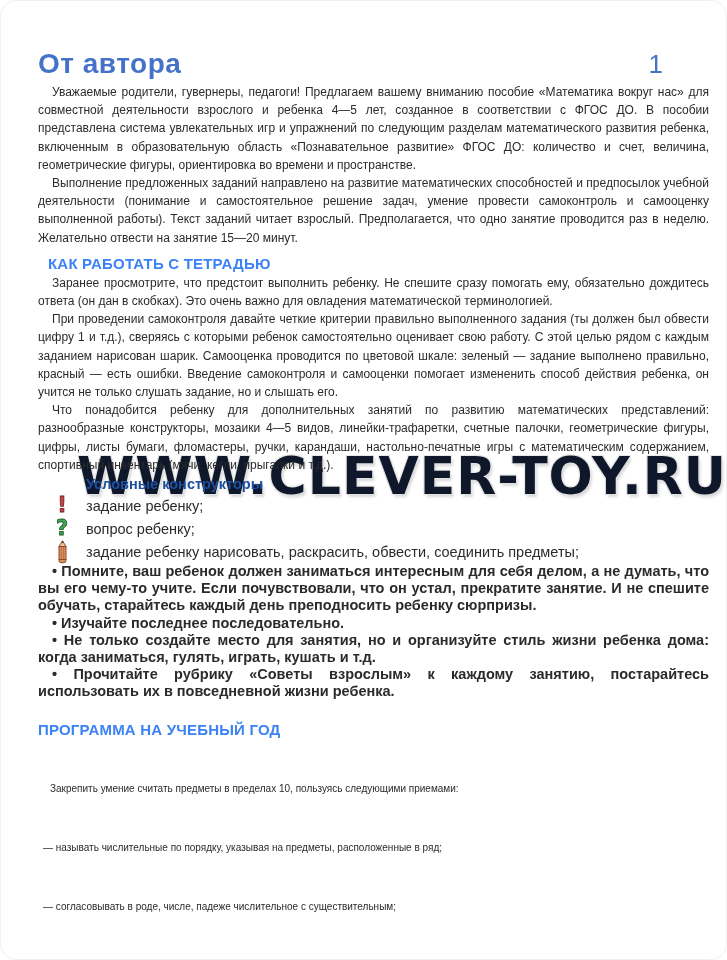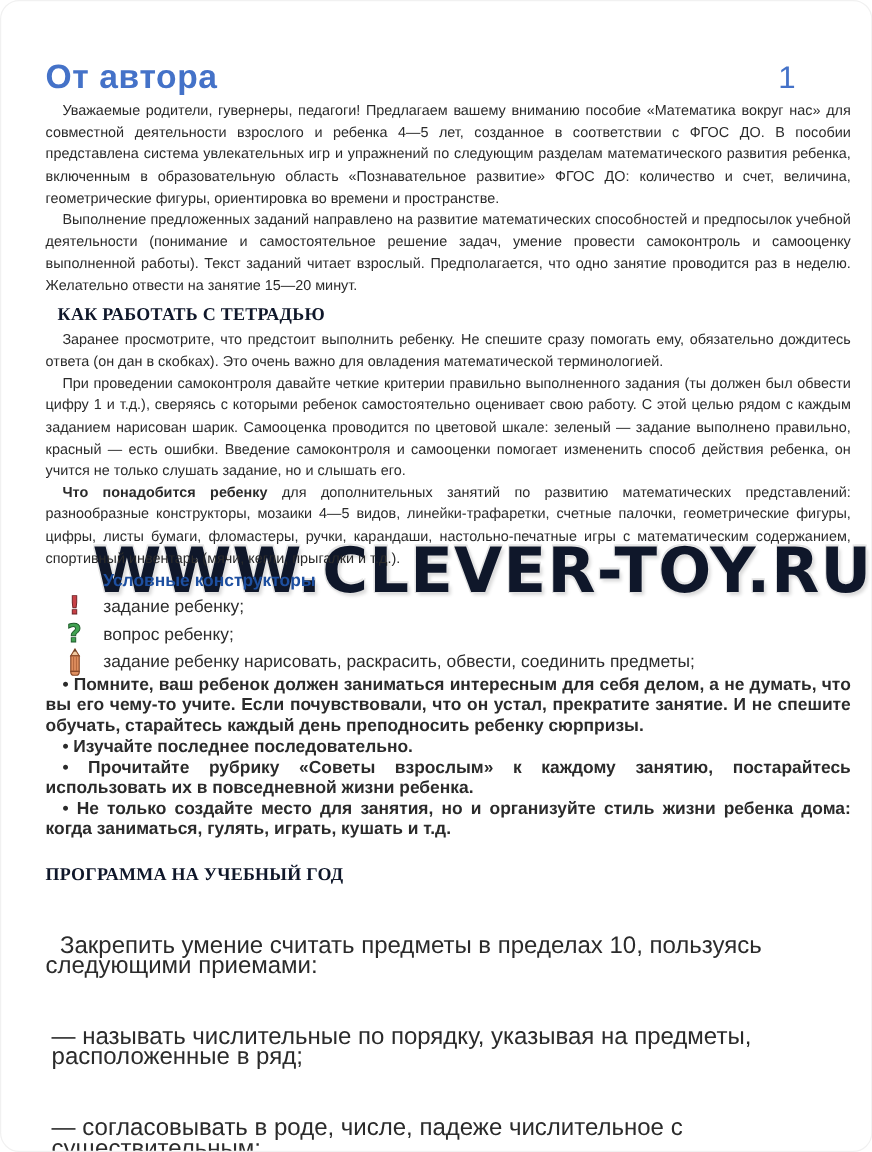--- a/index.html
+++ b/index.html
@@ -15,39 +15,39 @@
     text-shadow:-1px -1px 0 #e6e6e6, 1px -1px 0 #e6e6e6, -1px 1px 0 #e2e2e2, 2px 3px 3px #d9d9d9;
     user-select:none;
   }
   .content { position:relative; z-index:1; padding:48px 17px 0 37px; box-sizing:border-box; }
   .header-row { display:flex; justify-content:space-between; align-items:center; height:30px; margin-bottom:4px; }
   h1.title { margin:0; font-size:28px; line-height:30px; font-weight:bold; color:#4472c8; letter-spacing:0.5px; }
   .pagenum { font-size:26px; line-height:28px; color:#4472c8; margin-right:46px; font-weight:500; }
   p { margin:0; }
   .body { font-size:12px; line-height:18.2px; text-align:justify; }
   .ind { text-indent:14px; }
-  h2.sec { margin:4px 0 2px; font-size:15px; line-height:17px; font-weight:bold; color:#0f172a; letter-spacing:0.2px;font-family:Liberation Serif, serif; }
+  h2.sec { margin:4px 0 2px; font-size:15px; line-height:17px; font-weight:bold; color:#3b82f6; letter-spacing:0.2px; }
   h2.pl10 { padding-left:10px; }
   h2.mt { margin-top:20px; margin-bottom:3px; }
   h3.subsec { margin:2px 0 2px; padding-left:48px; font-size:14.5px; line-height:16px; font-weight:bold; color:#1d4fa0; }
   .legend { }
   .lrow { display:flex; align-items:center; height:23px; }
   .lrow.tall { height:24px; overflow:visible; }
   .licon-cell { width:48px; flex:0 0 48px; display:flex; justify-content:center; align-items:center; }
   .glyph { font-family:"DejaVu Sans", sans-serif; font-weight:bold; font-size:21px; line-height:21px; }
   .glyph.excl { color:#c84046; -webkit-text-stroke:0.8px #6e2226; }
   .glyph.ques { color:#41a251; -webkit-text-stroke:0.8px #1e5a2a; }
   .ltext { font-size:14.5px; }
   .balloon-wrap { position:relative; top:5px; }
   .tip { font-size:14.5px; line-height:17.2px; text-align:justify;font-weight:bold; }
   .bold-sub { font-size:14.5px; line-height:16px; font-weight:bold; margin:0 0 2px; }
-  .prog { font-size:20px; line-height:17px;margin-top:42px; }
+  .prog { font-size:10px; line-height:17px;margin-top:42px; }
   .prog.ind8 { text-indent:12px; }
   .prog.dash { padding-left:5px; }
-  b.lead { font-weight:bold; }
+  b.lead { font-weight:normal; }
 </style>
 </head>
 <body>
 
 <div class="page">
   <div class="watermark">WWW.CLEVER-TOY.RU</div>
 
   <div class="content">
 
     <div class="header-row">
@@ -88,22 +88,22 @@
             <line x1="7.7" y1="7" x2="7.7" y2="19.5" stroke="#b86a40" stroke-width="1"></line>
             <path d="M3,19.5 h7 v1 a2.2,2.2 0 0 1 -2.2,2.2 h-2.6 a2.2,2.2 0 0 1 -2.2,-2.2 z" fill="#e09060" stroke="#8a4a2a" stroke-width="1"></path>
           </svg>
         </span>
         <span class="ltext">задание ребенку нарисовать, раскрасить, обвести, соединить предметы;</span>
       </div>
     </div>
 
     <p class="tip ind">• Помните, ваш ребенок должен заниматься интересным для себя делом, а не думать, что вы его чему-то учите. Если почувствовали, что он устал, прекратите занятие. И не спешите обучать, старайтесь каждый день преподносить ребенку сюрпризы.</p>
     <p class="tip ind">• Изучайте последнее последовательно.</p>
+    <p class="tip ind">• Не только создайте место для занятия, но и организуйте стиль жизни ребенка дома: когда заниматься, гулять, играть, кушать и т.д.</p>
     <p class="tip ind">• Прочитайте рубрику «Советы взрослым» к каждому занятию, постарайтесь использовать их в повседневной жизни ребенка.</p>
-    <p class="tip ind">• Не только создайте место для занятия, но и организуйте стиль жизни ребенка дома: когда заниматься, гулять, играть, кушать и т.д.</p>
 
     <h2 class="sec mt">ПРОГРАММА НА УЧЕБНЫЙ ГОД</h2>
     <p class="prog ind8">Закрепить умение считать предметы в пределах 10, пользуясь следующими приемами:</p>
     <p class="prog dash">— называть числительные по порядку, указывая на предметы, расположенные в ряд;</p>
     <p class="prog dash">— согласовывать в роде, числе, падеже числительное с существительным;</p>
     <p class="prog dash">— относить последнее числительное ко всей группе предметов;</p>
 
   </div>
 </div>
 

